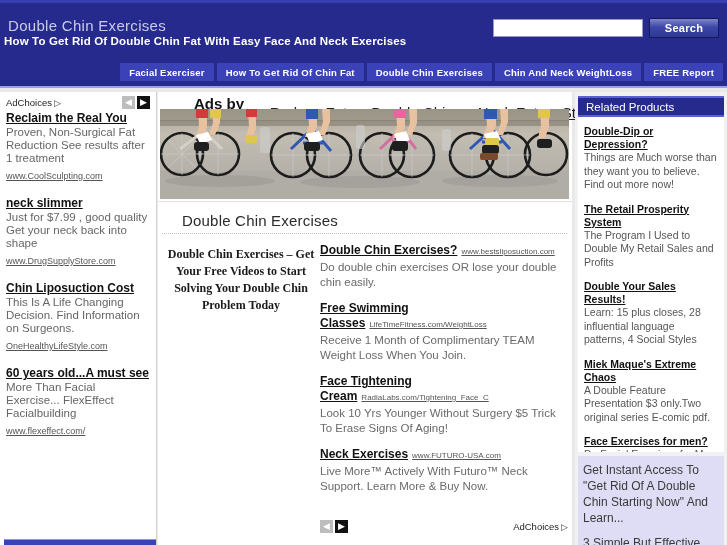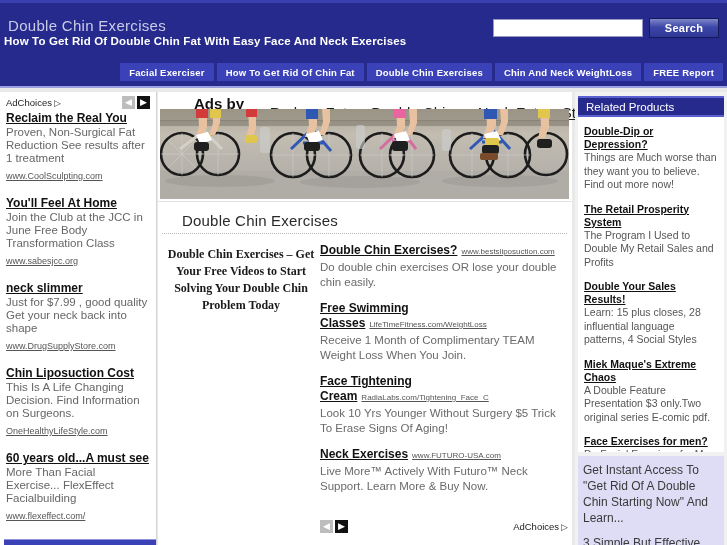--- a/index.html
+++ b/index.html
@@ -294,25 +294,20 @@
       <span class="arrow-group">
         <span class="arrow-btn arrow-prev">◀</span>
         <span class="arrow-btn arrow-next">▶</span>
       </span>
     </div>
 
     <div class="ad-unit">
       <div class="ad-title">Reclaim the Real You</div>
       <div class="ad-desc">Proven, Non-Surgical Fat Reduction See results after 1 treatment</div>
       <div class="ad-url">www.CoolSculpting.com</div>
-    </div>
-    <div class="ad-unit">
-      <div class="ad-title">You'll Feel At Home</div>
-      <div class="ad-desc">Join the Club at the JCC in June Free Body Transformation Class</div>
-      <div class="ad-url">www.sabesjcc.org</div>
     </div>
     <div class="ad-unit">
       <div class="ad-title">neck slimmer</div>
       <div class="ad-desc">Just for $7.99 , good quality Get your neck back into shape</div>
       <div class="ad-url">www.DrugSupplyStore.com</div>
     </div>
     <div class="ad-unit">
       <div class="ad-title">Chin Liposuction Cost</div>
       <div class="ad-desc">This Is A Life Changing Decision. Find Information on Surgeons.</div>
       <div class="ad-url">OneHealthyLifeStyle.com</div>

